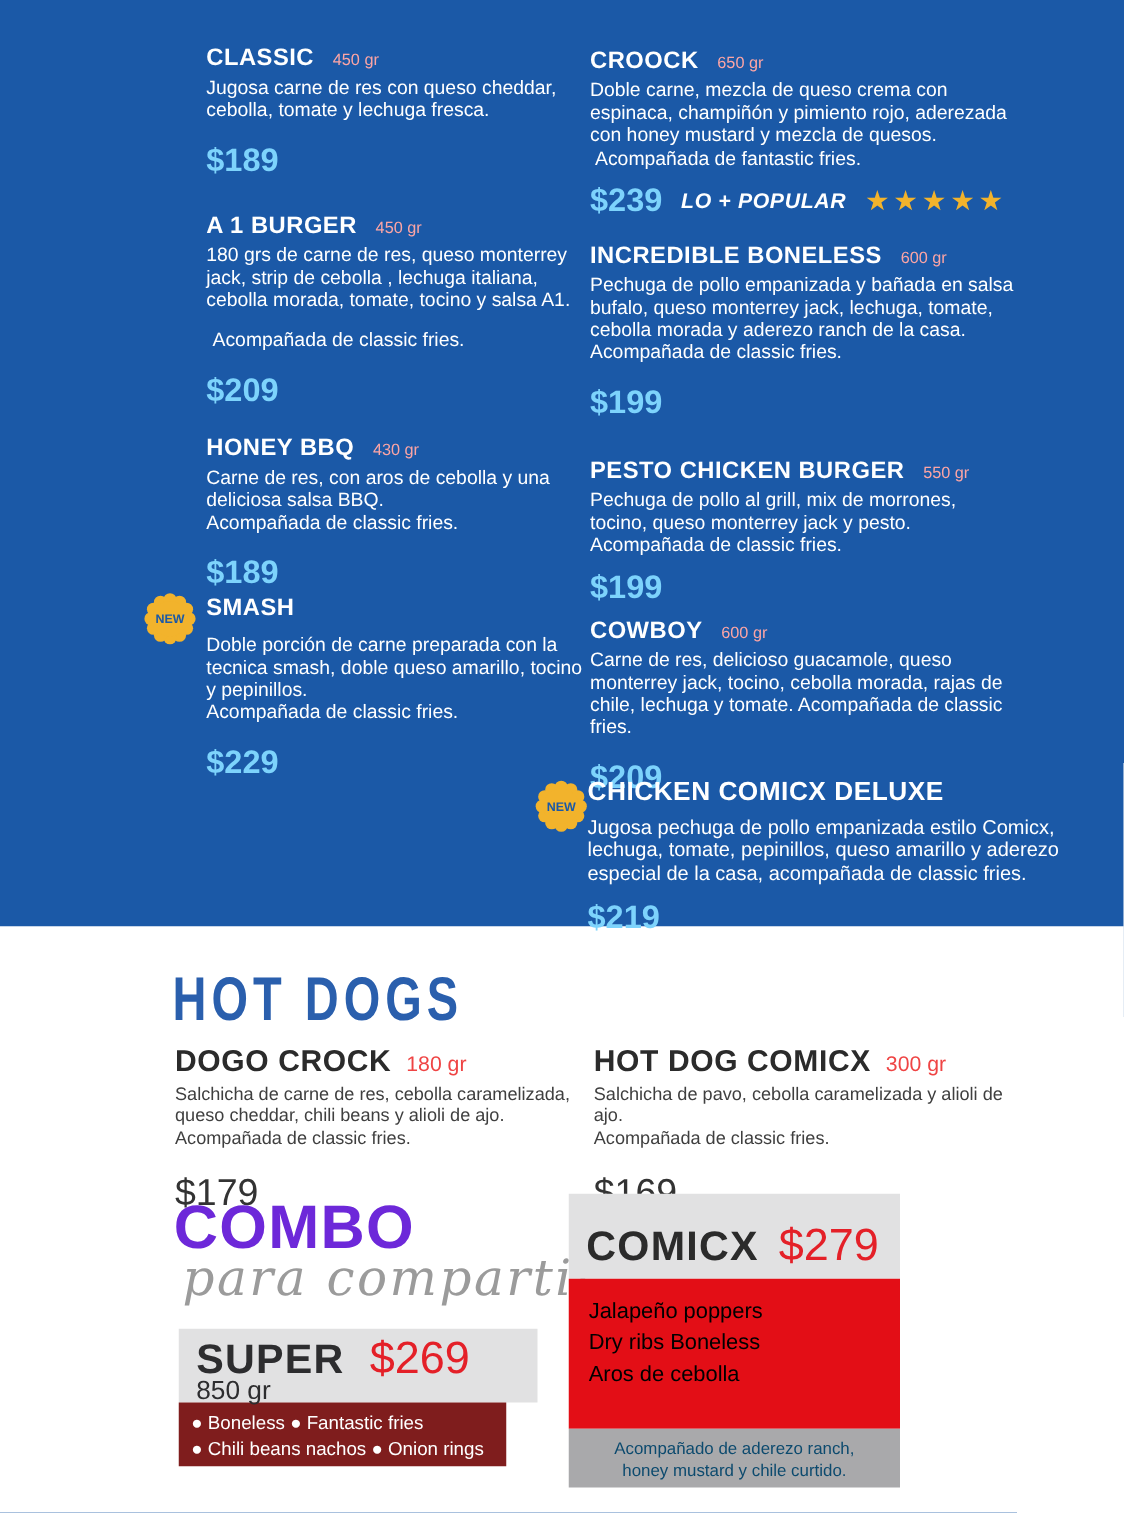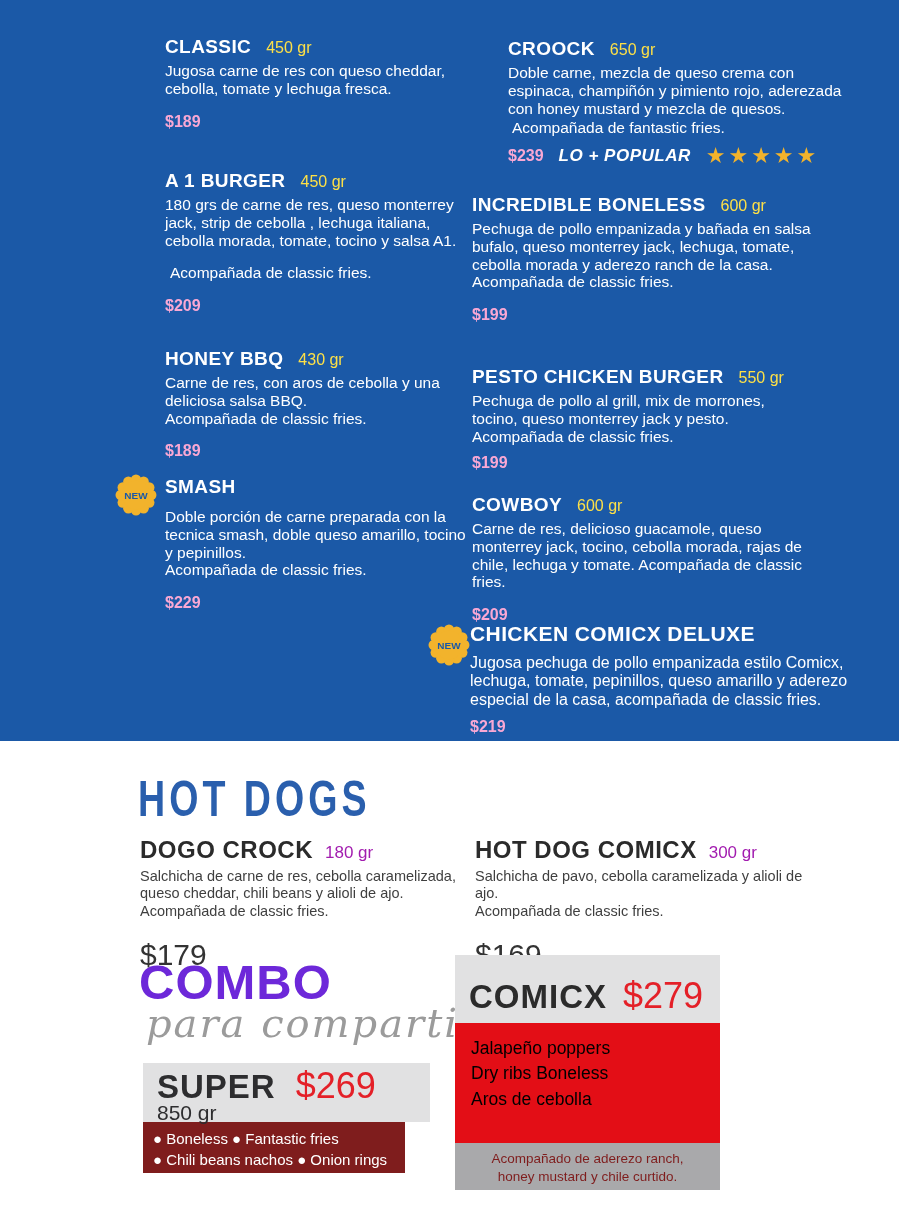--- a/index.html
+++ b/index.html
@@ -4,35 +4,35 @@
 <style>
   * { margin:0; padding:0; box-sizing:border-box; }
   body { background:#ffffff; font-family:"Liberation Sans", sans-serif; }
   .page { position:relative; width:899px; height:1210px; background:#ffffff; overflow:hidden; }
 
   
   .blue-section { position:absolute; left:0; top:0; width:899px; height:741px; background:#1B59A7; color:#fff; }
   .item { position:absolute; }
   .hrow { display:flex; align-items:baseline; gap:15px; }
   .name { font-size:19px; font-weight:bold; letter-spacing:.4px; color:#fff; }
-  .wt   { font-size:16px; font-weight:400; color:#fde047;text-align:center; }
+  .wt   { font-size:13px; font-weight:400; color:#fca5a5;text-align:center; }
   .desc { font-size:15.5px; line-height:1.15; margin-top:4px; white-space:pre-line; color:#fff; }
   .note { font-size:15.5px; margin-top:15px; padding-left:5px; color:#fff; }
-  .price { font-size:16px; font-weight:bold; margin-top:15px; color:#f9a8d4; }
+  .price { font-size:26px; font-weight:bold; margin-top:15px; color:#7dd3fc; }
   .price-row { display:flex; align-items:center; gap:15px; margin-top:8px; }
   .price-row .price { margin-top:0; }
   .popular { font-size:17px; font-style:italic; font-weight:bold; letter-spacing:.5px; }
   .stars { color:#F2B32C; font-size:22px; letter-spacing:3px; line-height:1; }
 
   .pos-l0 { left:165px; top:36px;  width:292px; }
   .pos-l1 { left:165px; top:170px; width:292px; }
   .pos-l2 { left:165px; top:348px; width:300px; }
   .pos-l3 { left:165px; top:476px; width:302px; }
   .pos-l3 .desc { margin-top:10px; }
-  .pos-r0 { left:472px; top:38px;  width:334px;margin-left:36px; }
+  .pos-r0 { left:472px; top:38px;  width:334px; }
   .pos-r0 .note { margin-top:2px; padding-left:4px; }
   .pos-r1 { left:472px; top:194px; width:342px; }
   .pos-r2 { left:472px; top:366px; width:342px; }
   .pos-r2 .price { margin-top:9px; }
   .pos-r3 { left:472px; top:494px; width:348px; }
   .pos-dx { left:470px; top:622px; width:424px; }
   .pos-dx .name { font-size:21px; }
   .pos-dx .desc { margin-top:8px; font-size:16px; }
   .pos-dx .price { margin-top:9px; }
 
@@ -42,42 +42,42 @@
   .badge text { font-family:"Liberation Sans", sans-serif; font-size:9.5px; font-weight:bold; fill:#1B59A7; }
 
   
   .hotdogs-title { position:absolute; left:138px; top:770px; font-size:47px; font-weight:bold;
                    color:#2A5FAD; letter-spacing:5px; transform:scaleX(0.80) scaleY(1.05); transform-origin:left top; }
   .hd { position:absolute; color:#3a3a3a; }
   .hd-0 { left:140px; top:836px; width:346px; }
   .hd-1 { left:475px; top:836px; width:336px; }
   .hd .hrow { gap:12px; }
   .hd-name { font-size:24px; font-weight:bold; color:#2b2b2b; letter-spacing:.5px; }
-  .hd-wt { font-size:17px; color:#a21caf;text-align:center; }
+  .hd-wt { font-size:17px; color:#ef4444;text-align:center; }
   .hd-desc { font-size:14.5px; line-height:1.2; margin-top:4px; white-space:pre-line; color:#3f3f3f; }
   .hd-price { font-size:30px; font-weight:400; color:#333; margin-top:18px; }
 
   .combo-title { position:absolute; left:139px; top:954px; font-size:49px; font-weight:bold; color:#6d28d9; letter-spacing:1px; }
   .combo-sub   { position:absolute; left:146px; top:1000px; font-size:40px; font-style:italic;
                  font-family:"DejaVu Serif", serif; color:#9B9B9B; letter-spacing:2px; }
 
   .super-box { position:absolute; left:143px; top:1063px; width:287px; }
   .super-top { background:#E1E1E2; height:59px; padding:2px 0 0 14px; }
   .super-row { display:flex; align-items:baseline; gap:20px; }
   .super-name { font-size:33px; font-weight:bold; color:#2D2D2F; letter-spacing:1px; }
   .super-price { font-size:36px; font-weight:400; color:#E42028; }
   .super-wt { font-size:21px; color:#2D2D2F; margin-top:-6px; }
   .super-band { background:#7f1d1d; width:262px; height:51px; color:#fff; font-size:15px; line-height:1.4; padding:6px 0 0 10px; }
 
   .comicx-box { position:absolute; left:455px; top:955px; width:265px; }
   .cx-top { background:#E1E1E2; height:68px; display:flex; align-items:baseline; gap:16px; padding:20px 0 1px 14px; }
   .cx-name { font-size:33px; font-weight:bold; color:#2B2B2B; letter-spacing:1px; }
   .cx-price { font-size:36px; font-weight:400; color:#E42028; }
   .cx-mid { background:#E30E16; height:120px; color:#000000; font-size:17.5px; line-height:1.45; padding:13px 0 0 16px; }
-  .cx-foot { background:#A9A9AB; height:47px; color:#7f1d1d; font-size:13.5px; line-height:1.32; text-align:center; padding-top:7px; }
+  .cx-foot { background:#A9A9AB; height:47px; color:#0c4a6e; font-size:13.5px; line-height:1.32; text-align:center; padding-top:7px; }
 </style>
 </head>
 <body>
 
 <div class="page">
 
   <section class="blue-section">
 
     <article class="item pos-l0">
       <div class="hrow">

